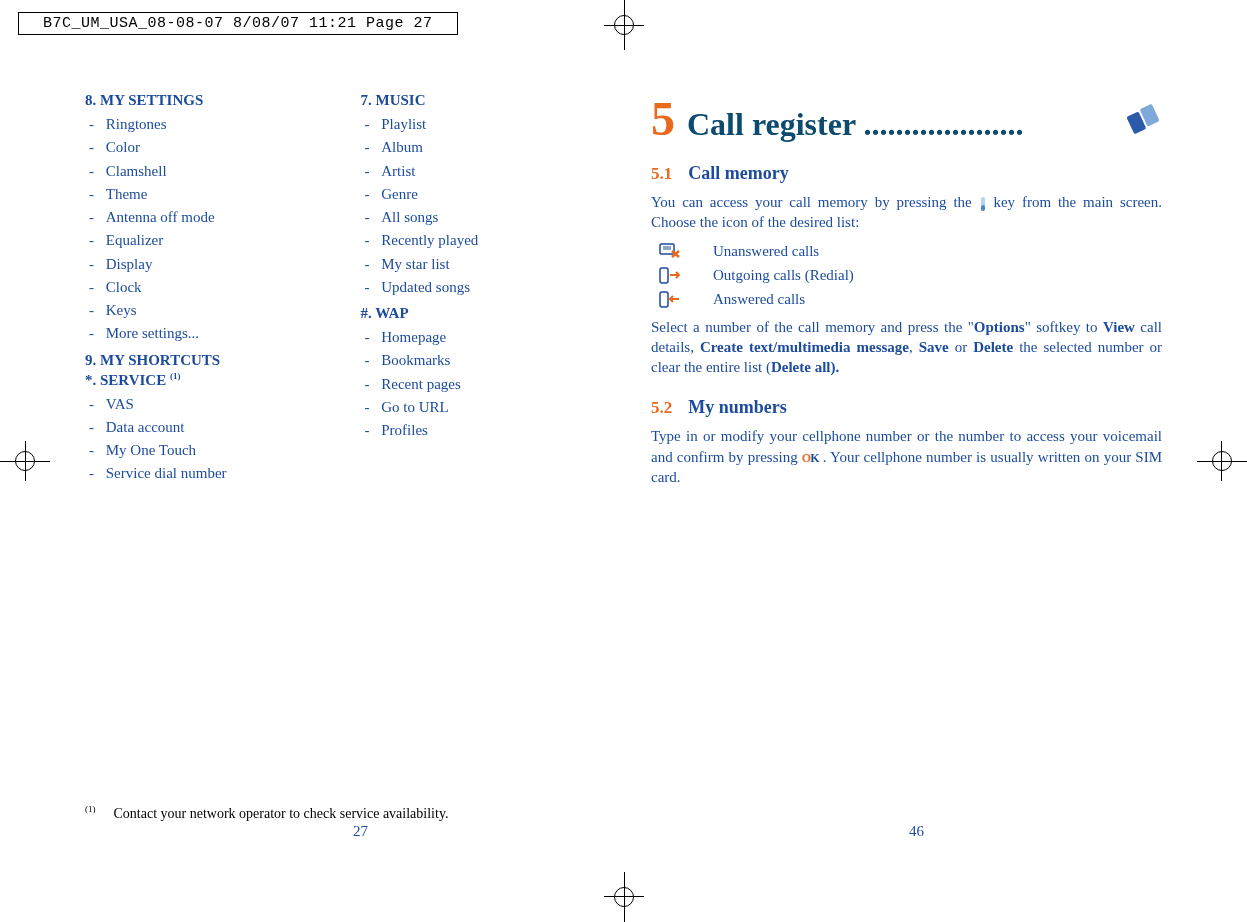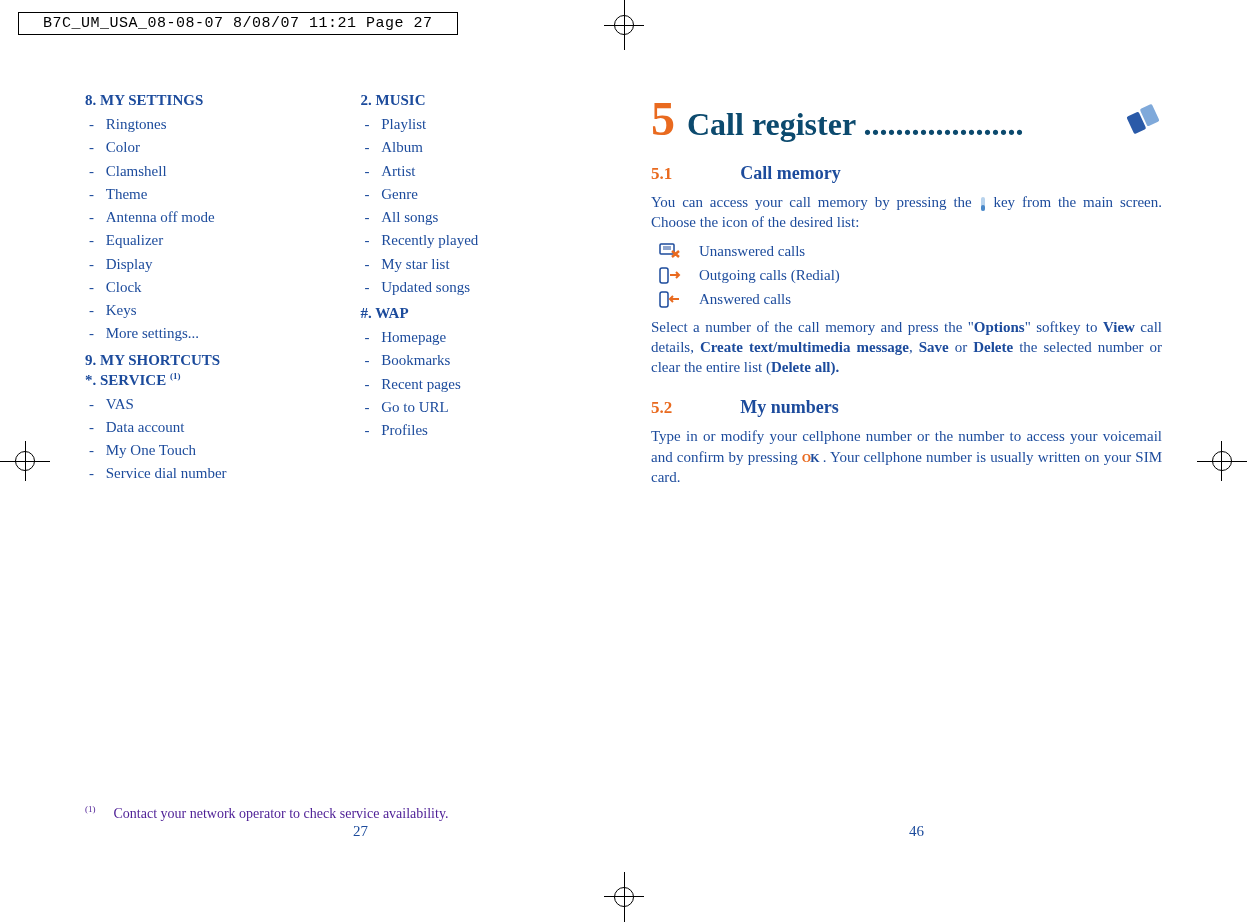--- a/index.html
+++ b/index.html
@@ -206,21 +206,21 @@
   ul.items li::before {
     content: "-  ";
     margin-left: -18px;
     padding-right: 8px;
   }
 
   .footnote {
     position: absolute;
     left: 0px;
     bottom: 30px;
-    color: #4c1d95;
+    color: #000000;
     font-size: 14px;
   }
   .footnote sup {
     font-size: 9px;
     vertical-align: super;
     margin-right: 18px;
   }
   .page-num {
     position: absolute;
     bottom: 12px;
@@ -251,48 +251,47 @@
   .phone-icon {
     width: 38px;
     height: 32px;
     flex-shrink: 0;
     align-self: center;
   }
 
   .subhead {
     margin-top: 20px;
     display: flex;
-    gap: 24px;
+    gap: 16px;
     align-items: baseline;
   }
   .subnum {
     color: #e96a1f;
     font-weight: bold;
     font-size: 17px;
   }
   .subtitle {
     color: #1c4b9c;
     font-weight: bold;
     font-size: 18px;
-    margin-left: 44px;
   }
   .body-text {
     color: #1c4b9c;
     font-size: 15px;
     line-height: 1.35;
     margin-top: 8px;
     text-align: justify;
   }
   .call-list {
     margin-top: 10px;
   }
   .call-row {
     display: flex;
     align-items: center;
-    gap: 18px;
+    gap: 32px;
     color: #1c4b9c;
     font-size: 15px;
     margin: 6px 0 6px 8px;
   }
   .call-ico {
     width: 22px;
     height: 18px;
     flex-shrink: 0;
   }
   .inline-icon {
@@ -338,21 +337,21 @@
           <span>*. SERVICE </span><sup class="fn">(1)</sup>
         </div>
         <ul class="items">
           <li>VAS</li>
           <li>Data account</li>
           <li>My One Touch</li>
           <li>Service dial number</li>
         </ul>
       </div>
       <div class="col">
-        <div class="sec-title">2. MUSIC</div>
+        <div class="sec-title">7. MUSIC</div>
         <ul class="items">
           <li>Playlist</li>
           <li>Album</li>
           <li>Artist</li>
           <li>Genre</li>
           <li>All songs</li>
           <li>Recently played</li>
           <li>My star list</li>
           <li>Updated songs</li>
         </ul>

